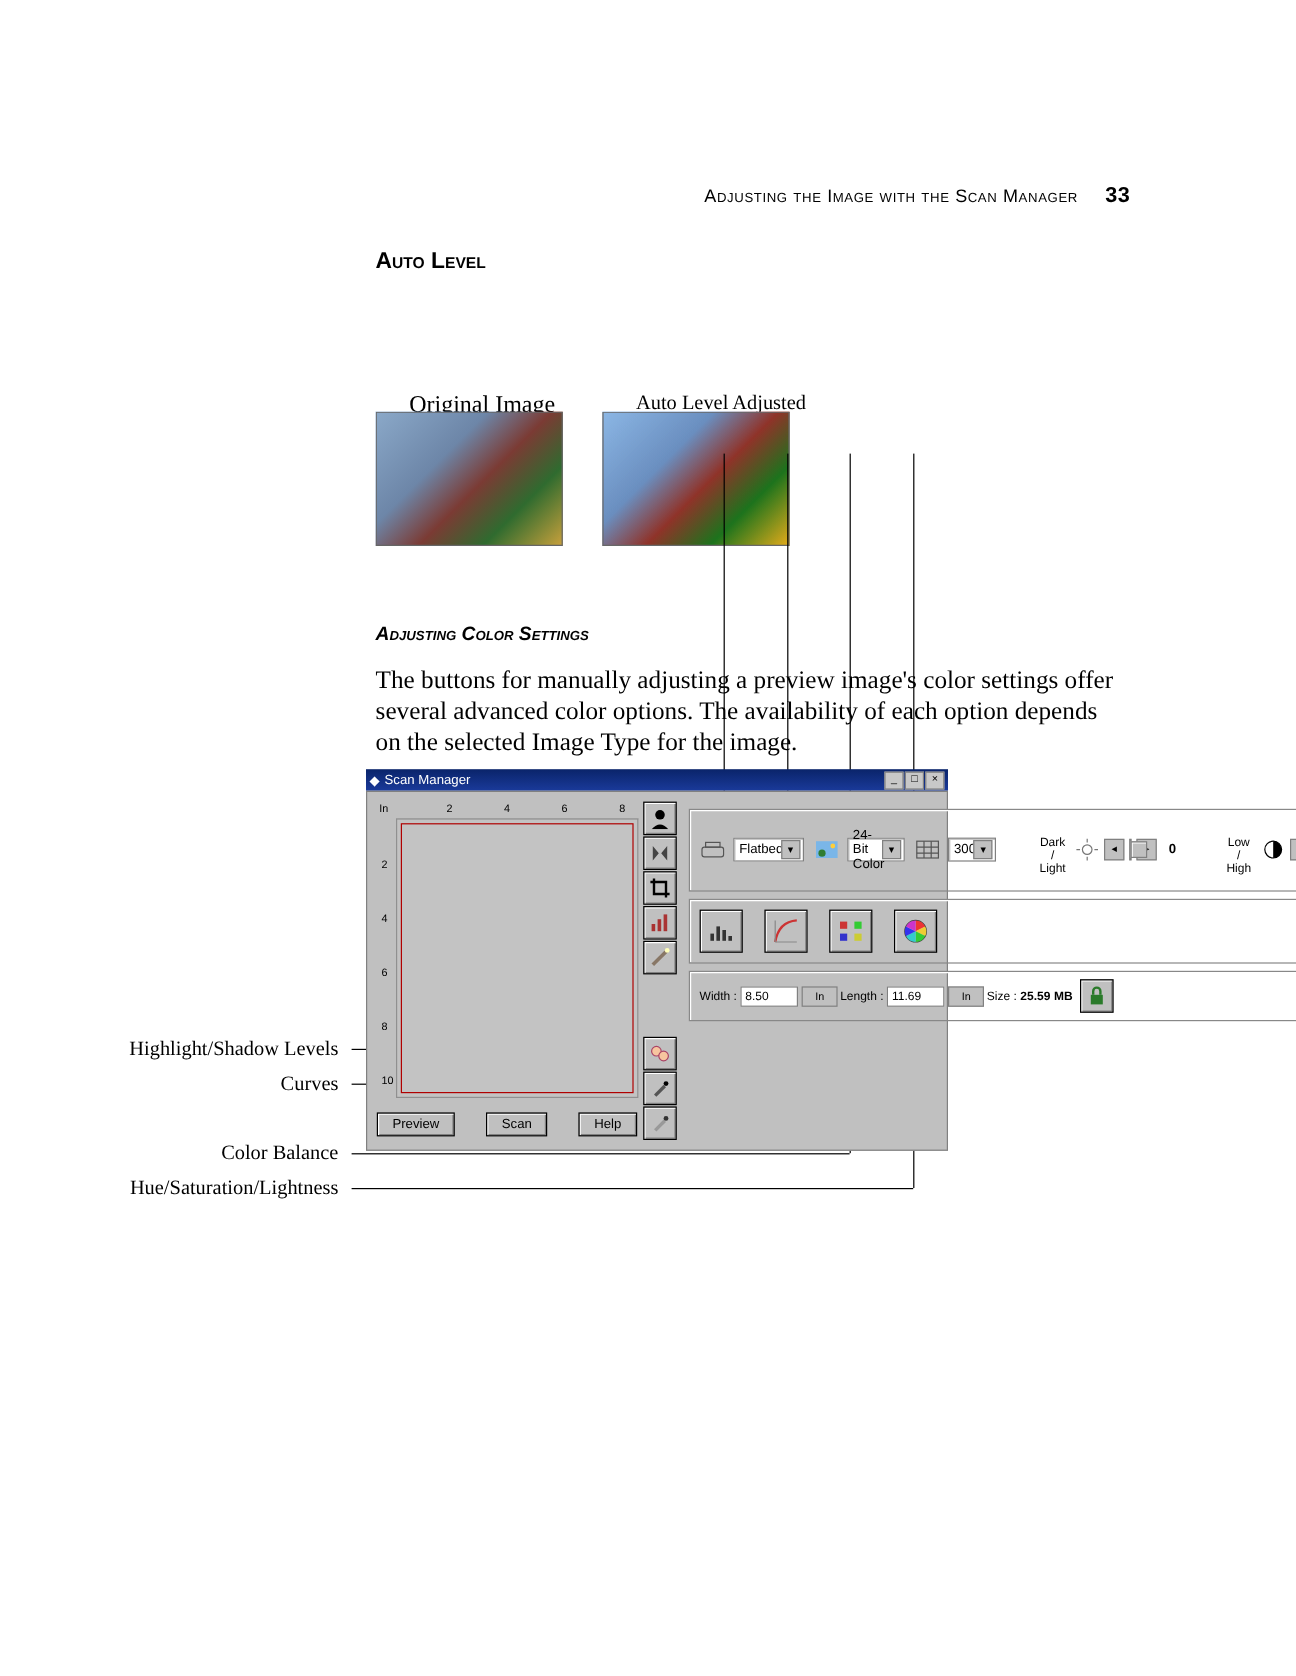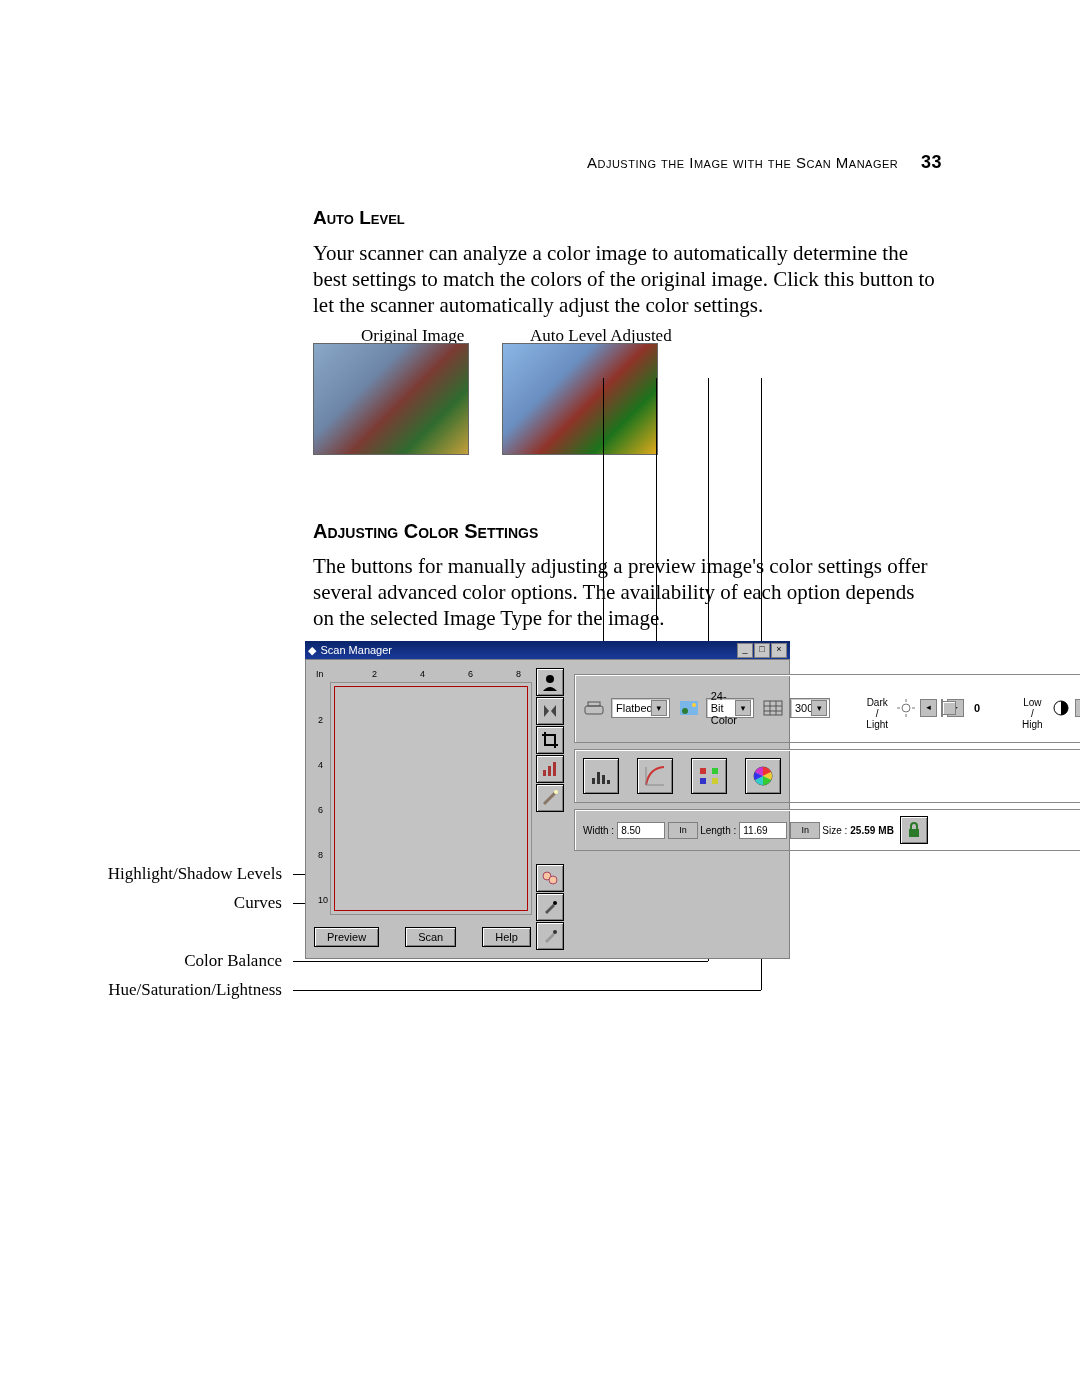--- a/index.html
+++ b/index.html
@@ -44,22 +44,22 @@
     position: absolute;
     top: 240px;
     left: 313px;
     width: 625px;
     font-size: 21px;
     line-height: 1.24;
   }
   .img-caption-1 {
     position: absolute;
     top: 326px;
-    left: 361px;
-    font-size: 17px;
+    left: 341px;
+    font-size: 20px;
   }
   .img-caption-2 {
     position: absolute;
     top: 326px;
     left: 530px;
     font-size: 17px;
   }
   .thumb {
     position: absolute;
     width: 156px;
@@ -68,22 +68,23 @@
     box-shadow: inset 0 0 0 1px #666;
   }
   .thumb.a { top: 343px; left: 313px; }
   .thumb.b { top: 343px; left: 502px; filter: saturate(1.25) contrast(1.1) brightness(1.05); }
   .h-adjusting {
     position: absolute;
     top: 520px;
     left: 313px;
     font-family: Arial, Helvetica, sans-serif;
     font-weight: bold;
-    font-size: 20px;
+    font-size: 16px;
     font-variant: small-caps;
+    font-style: italic;
   }
   .para2 {
     position: absolute;
     top: 553px;
     left: 313px;
     width: 625px;
     font-size: 21px;
     line-height: 1.24;
   }
 
@@ -376,21 +377,20 @@
 <body>
 
 <div class="page">
 
   <div class="running-head">
     <span class="smallcaps">Adjusting the Image with the Scan Manager</span>
     <span class="pagenum">33</span>
   </div>
 
   <div class="h-auto-level">Auto Level</div>
-  <div class="para1">Your scanner can analyze a color image to automatically determine the best settings to match the colors of the original image. Click this button to let the scanner automatically adjust the color settings.</div>
 
   <div class="img-caption-1">Original Image</div>
   <div class="img-caption-2">Auto Level Adjusted</div>
   <div class="thumb a"></div>
   <div class="thumb b"></div>
 
   <div class="h-adjusting">Adjusting Color Settings</div>
   <div class="para2">The buttons for manually adjusting a preview image's color settings offer several advanced color options. The availability of each option depends on the selected Image Type for the image.</div>
 
   <div class="callout c1">Highlight/Shadow Levels</div>

